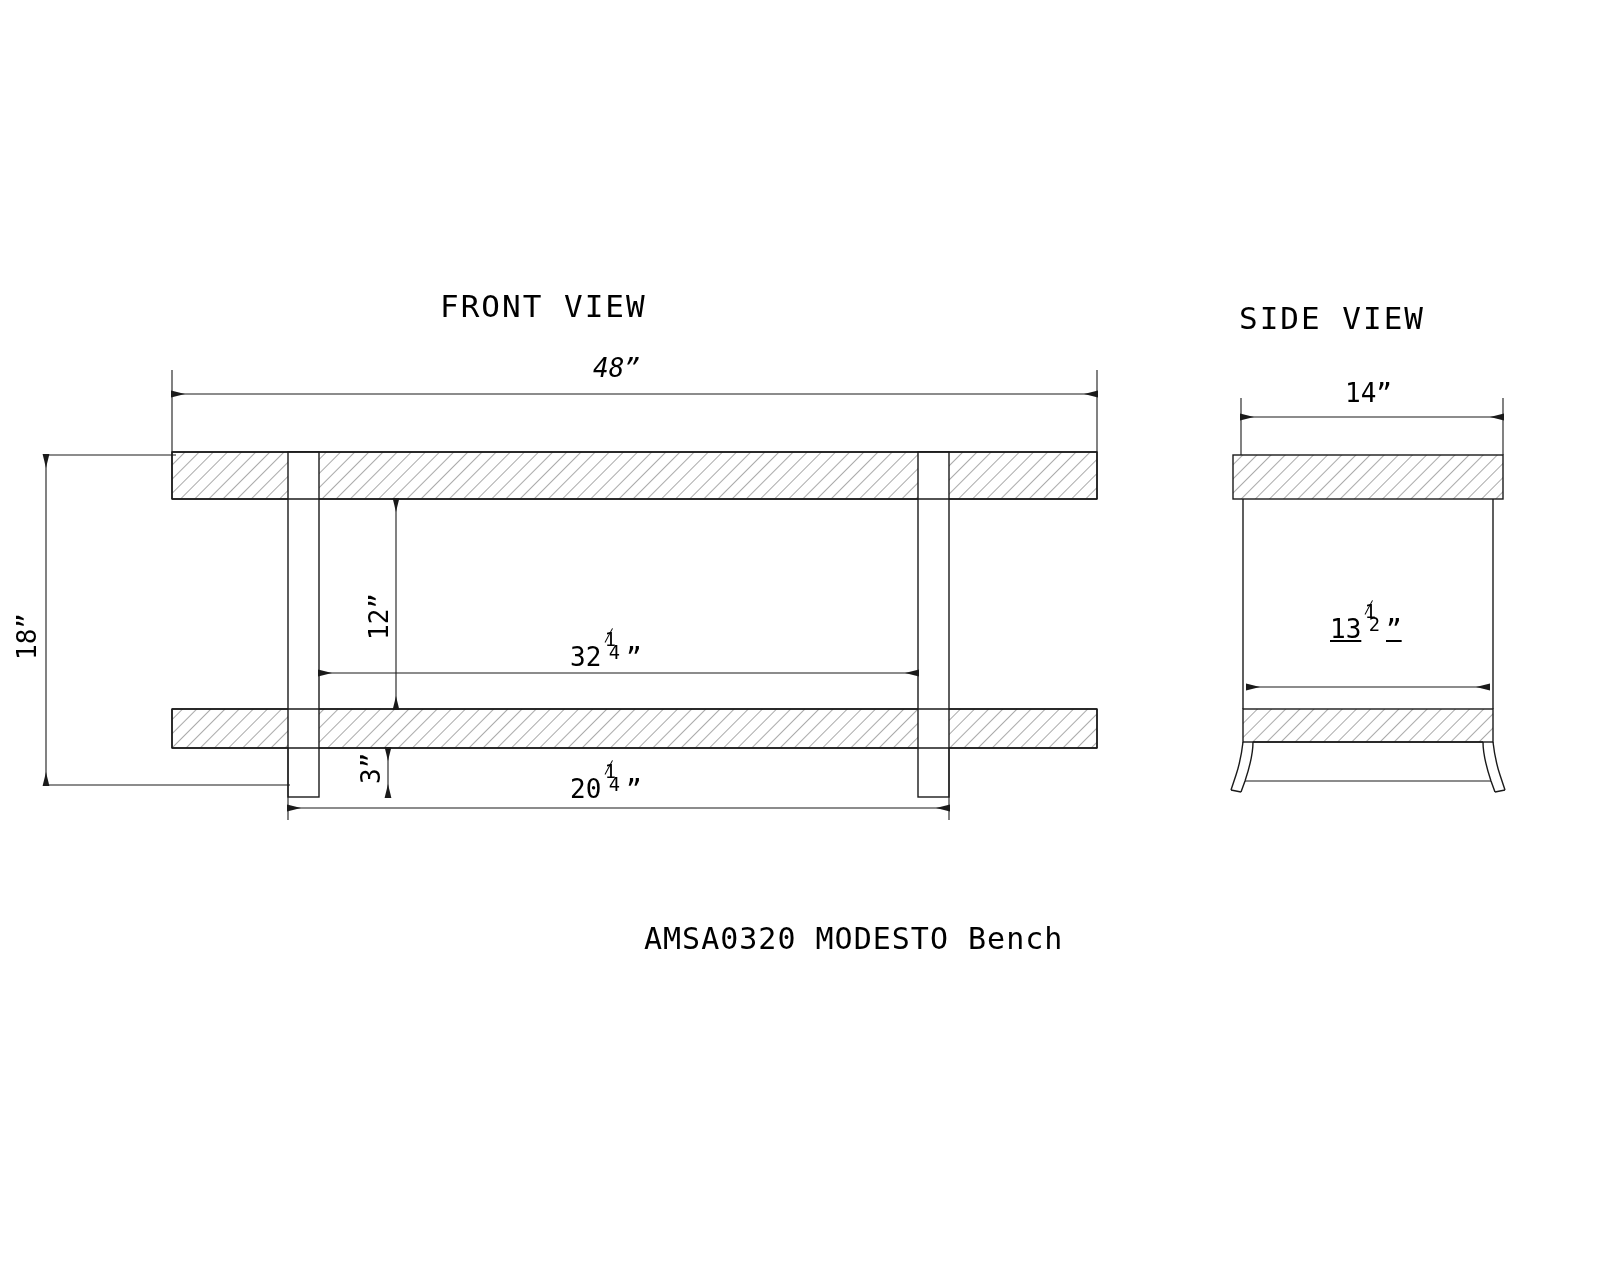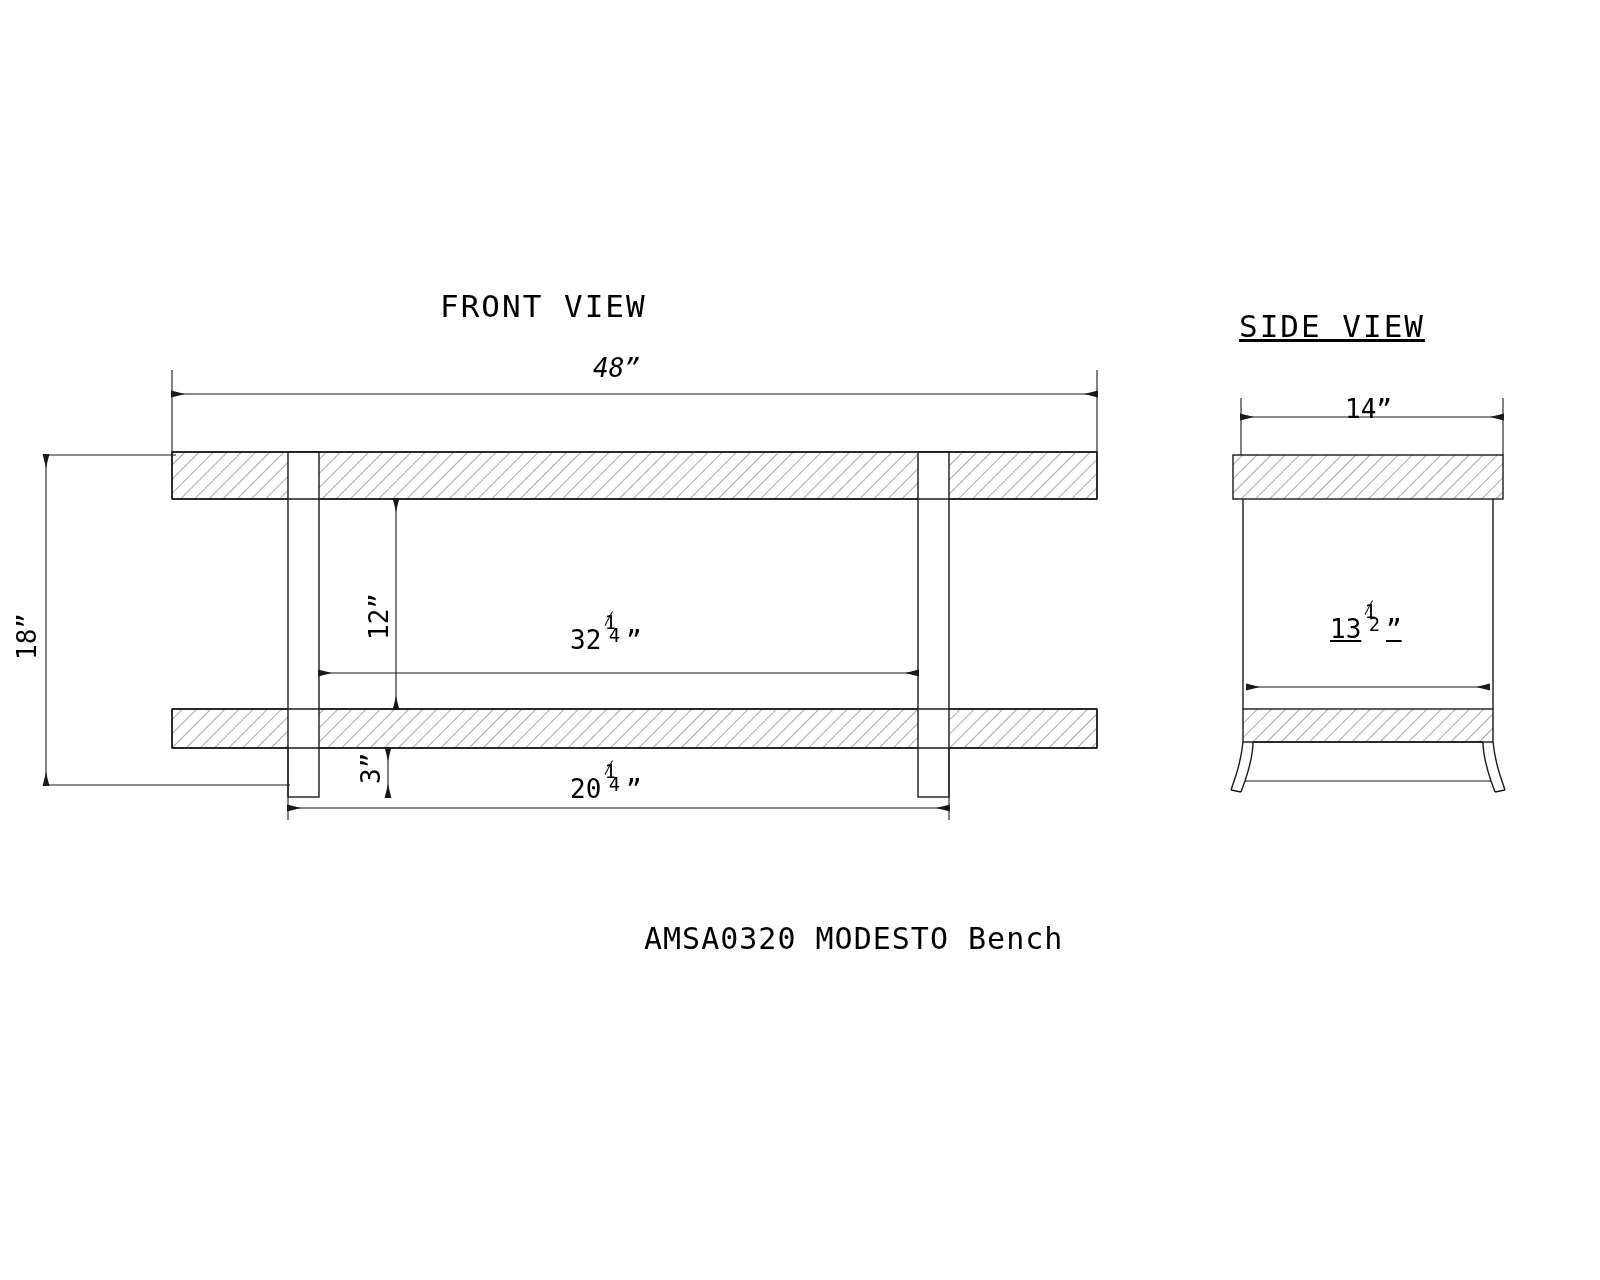--- a/index.html
+++ b/index.html
@@ -163,39 +163,39 @@
       <line x1="1241" y1="398" x2="1241" y2="455"></line>
       <line x1="1503" y1="398" x2="1503" y2="455"></line>
       <line x1="1241" y1="417" x2="1503" y2="417" marker-start="url(#arrL)" marker-end="url(#arrR)"></line>
 
       <line x1="1247" y1="687" x2="1489" y2="687" marker-start="url(#arrL)" marker-end="url(#arrR)"></line>
     </g>
   </svg>
 
   <div class="vtitle" style="left:440px; top:288px;">FRONT VIEW</div>
 
-  <div class="vtitle" style="left:1239px; top:308px;text-decoration:underline;">SIDE VIEW</div>
+  <div class="vtitle" style="left:1239px; top:300px;">SIDE VIEW</div>
 
   <div class="caption" style="left:644px; top:921px;">AMSA0320 MODESTO Bench</div>
 
   <div class="dimlabel" style="left:593px; top:355px;font-style:italic;">48”</div>
 
   <div class="dimlabel rot90" style="left:14px; top:660px;">18”</div>
 
   <div class="dimlabel rot90" style="left:366px; top:640px;">12”</div>
 
-  <div class="dimlabel" style="left:570px; top:623px;text-align:center;">
+  <div class="dimlabel" style="left:570px; top:640px;text-align:center;">
     <span>32</span><span class="frac"><span class="num">1</span><span class="bar"></span><span class="den">4</span></span><span>”</span>
   </div>
 
   <div class="dimlabel rot90" style="left:358px; top:784px;">3”</div>
 
   <div class="dimlabel" style="left:570px; top:772px;">
     <span>20</span><span class="frac"><span class="num">1</span><span class="bar"></span><span class="den">4</span></span><span>”</span>
   </div>
 
-  <div class="dimlabel" style="left:1345px; top:396px;">14”</div>
+  <div class="dimlabel" style="left:1345px; top:380px;">14”</div>
 
   <div class="dimlabel" style="left:1330px; top:612px;text-decoration:underline;">
     <span>13</span><span class="frac"><span class="num">1</span><span class="bar"></span><span class="den">2</span></span><span>”</span>
   </div>
 
 </div>
 
 </body></html>

